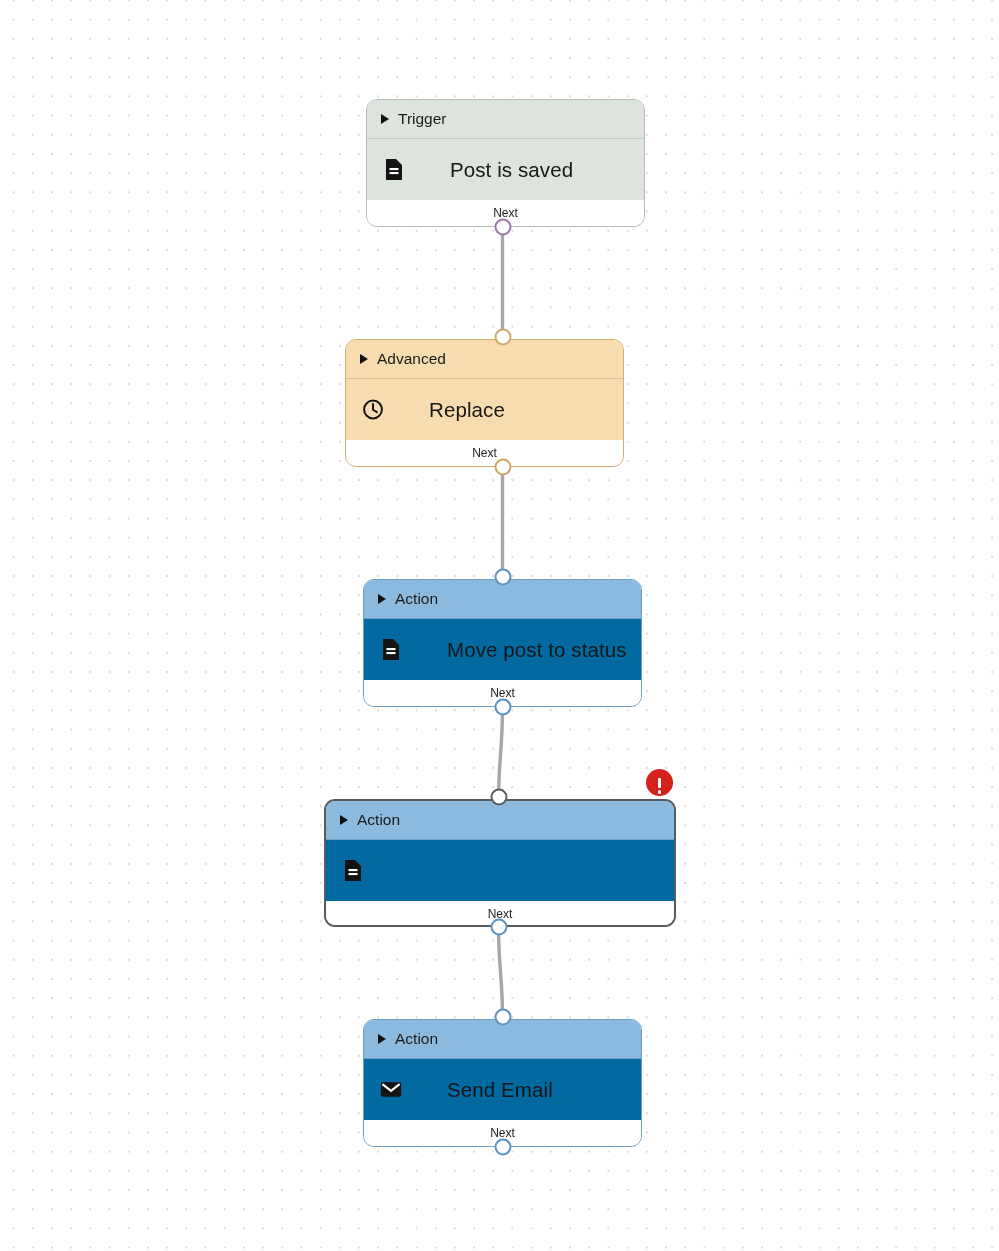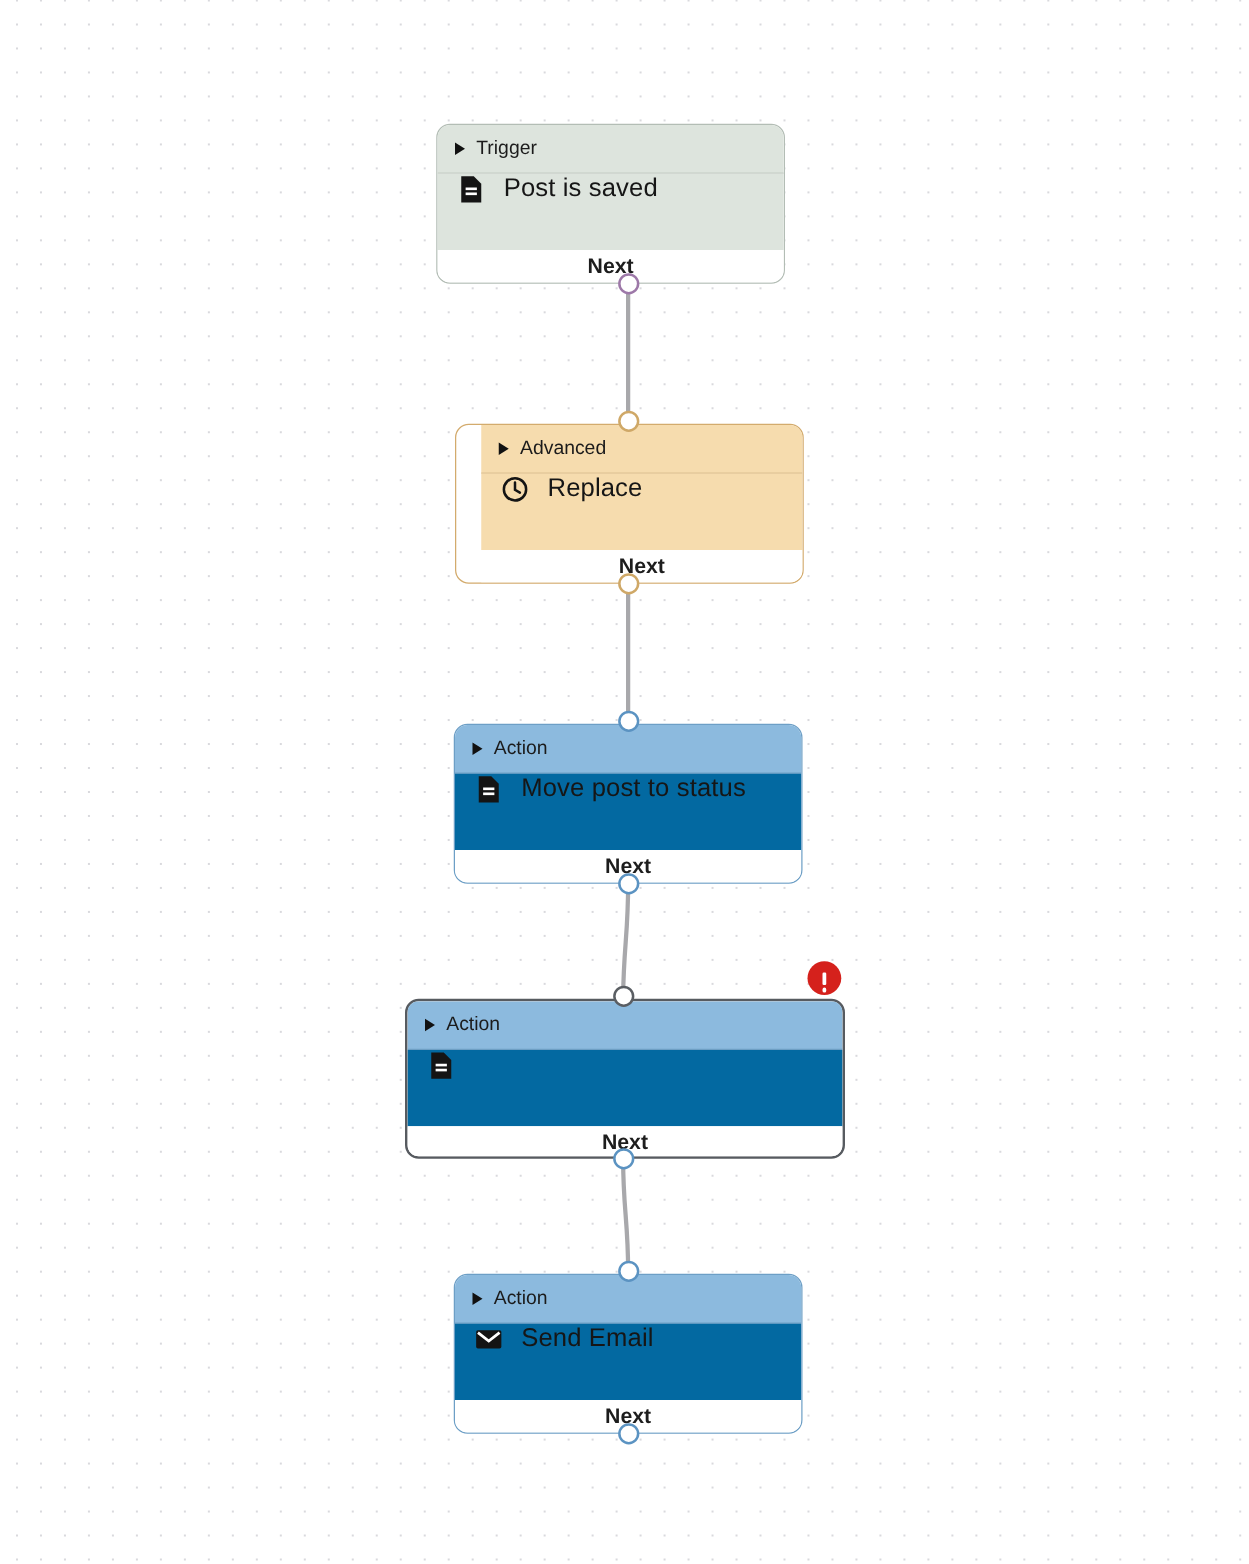--- a/index.html
+++ b/index.html
@@ -53,24 +53,25 @@
     height: 0;
     border-left: 8px solid #111111;
     border-top: 5.5px solid transparent;
     border-bottom: 5.5px solid transparent;
     margin-right: 9px;
     flex: 0 0 auto;
   }
 
   .node-body {
     display: flex;
-    align-items: flex-start;
+    align-items: center;
     height: 61px;
     padding-left: 16px;
     box-sizing: border-box;
+    gap: 30px;
   }
   .node-icon {
     width: 22px;
     height: 24px;
     flex: 0 0 auto;
     display: flex;
     align-items: center;
     justify-content: center;
     margin-right: 15px;
   }
@@ -80,23 +81,22 @@
     letter-spacing: 0.1px;
     white-space: nowrap;
   }
 
   .node-footer {
     height: 26px;
     background: #ffffff;
     display: flex;
     align-items: center;
     justify-content: center;
-    font-size: 17px;
+    font-size: 12px;
     color: #1d1d1d;
-    font-weight: bold;
   }
 
   
   .node.trigger {
     border: 1.6px solid #b3bdb5;
   }
   .node.trigger .node-header { background: #dde4dd; border-bottom: 1.3px solid #c3ccc3; }
   .node.trigger .node-body   { background: #dde4dd; }
 
   .node.advanced {
@@ -166,40 +166,40 @@
 
 <div id="canvas">
 
   <svg id="edge-layer" viewBox="0 0 999 1251" width="999" height="1251">
     <path d="M 502.5 227 L 502.5 337" fill="none" stroke="#a8a8ab" stroke-width="3.4"></path>
     <path d="M 502.5 467 L 502.5 577" fill="none" stroke="#a8a8ab" stroke-width="3.4"></path>
     <path d="M 502.5 707 C 502.5 747, 499 757, 498.5 797" fill="none" stroke="#a8a8ab" stroke-width="3.4"></path>
     <path d="M 498.5 927 C 498.5 967, 502.5 977, 502.5 1017" fill="none" stroke="#a8a8ab" stroke-width="3.4"></path>
   </svg>
 
-  <div class="node trigger" style="left:349px; top:99px; width:279px; height:128px;">
+  <div class="node trigger" style="left:366px; top:99px; width:279px; height:128px;">
     <div class="node-header">
       <span class="disclosure"></span>
       <span>Trigger</span>
     </div>
     <div class="node-body">
       <span class="node-icon">
         <svg width="20" height="23" viewBox="0 0 20 23">
           <path d="M2 1 h10 l6 6 v15 h-16 z" fill="#141414"></path>
           <rect x="5.5" y="10" width="9" height="2.1" fill="#ffffff"></rect>
           <rect x="5.5" y="14" width="9" height="2.1" fill="#ffffff"></rect>
         </svg>
       </span>
       <span class="node-title">Post is saved</span>
     </div>
     <div class="node-footer">Next</div>
   </div>
   <div class="port purple" style="left:502.5px; top:227px;"></div>
 
-  <div class="node advanced" style="left:364px; top:339px; width:279px; height:128px;padding-left:20px;">
+  <div class="node advanced" style="left:345px; top:339px; width:279px; height:128px;">
     <div class="node-header">
       <span class="disclosure"></span>
       <span>Advanced</span>
     </div>
     <div class="node-body">
       <span class="node-icon">
         <svg width="23" height="23" viewBox="0 0 23 23">
           <circle cx="11.5" cy="11.5" r="9.3" fill="none" stroke="#141414" stroke-width="2.1"></circle>
           <path d="M11.5 5.8 V11.8 L15.6 14.2" fill="none" stroke="#141414" stroke-width="2.1" stroke-linecap="round"></path>
         </svg>

